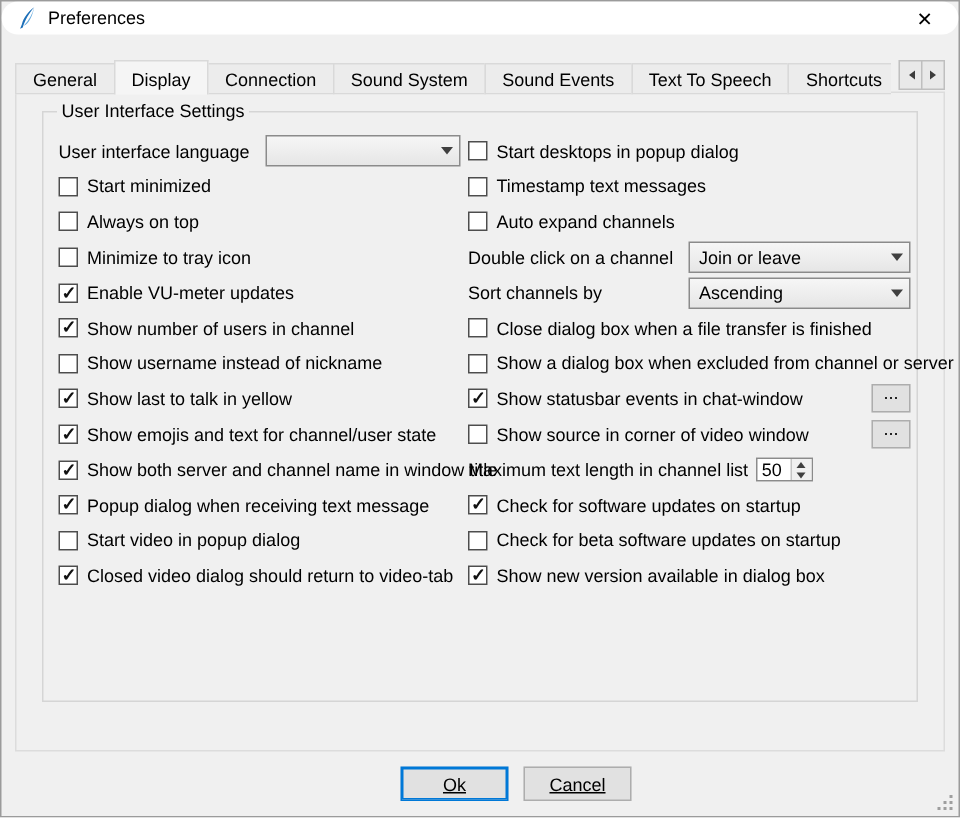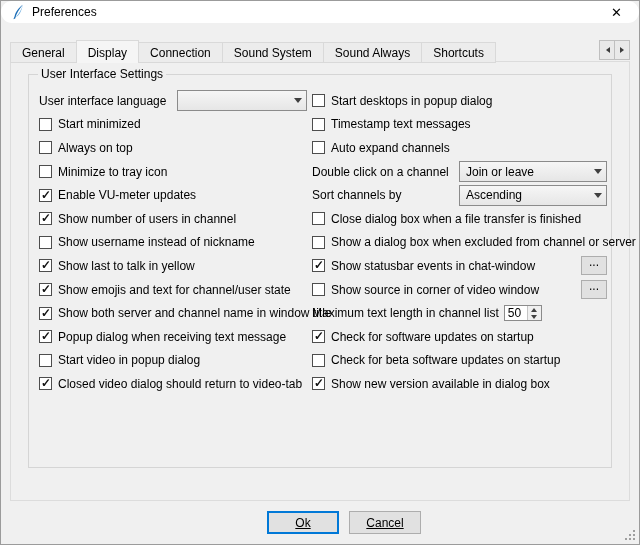--- a/index.html
+++ b/index.html
@@ -67,21 +67,22 @@
     <span class="title-text">Preferences</span>
     <span class="close-btn">✕</span>
   </div>
 
   <div class="tabbar">
     <div class="tabstrip">
       <div class="tab"><span>General</span></div>
       <div class="tab selected"><span>Display</span></div>
       <div class="tab"><span>Connection</span></div>
       <div class="tab"><span>Sound System</span></div>
-      <div class="tab"><span>Sound Always</span></div>
+      <div class="tab"><span>Sound Events</span></div>
+      <div class="tab"><span>Text To Speech</span></div>
       <div class="tab"><span>Shortcuts</span></div>
 
     </div>
     <div class="tab-scroll">
       <span class="scroll-btn arr-left"></span>
       <span class="scroll-btn arr-right"></span>
     </div>
   </div>
 
   <div class="pane">

